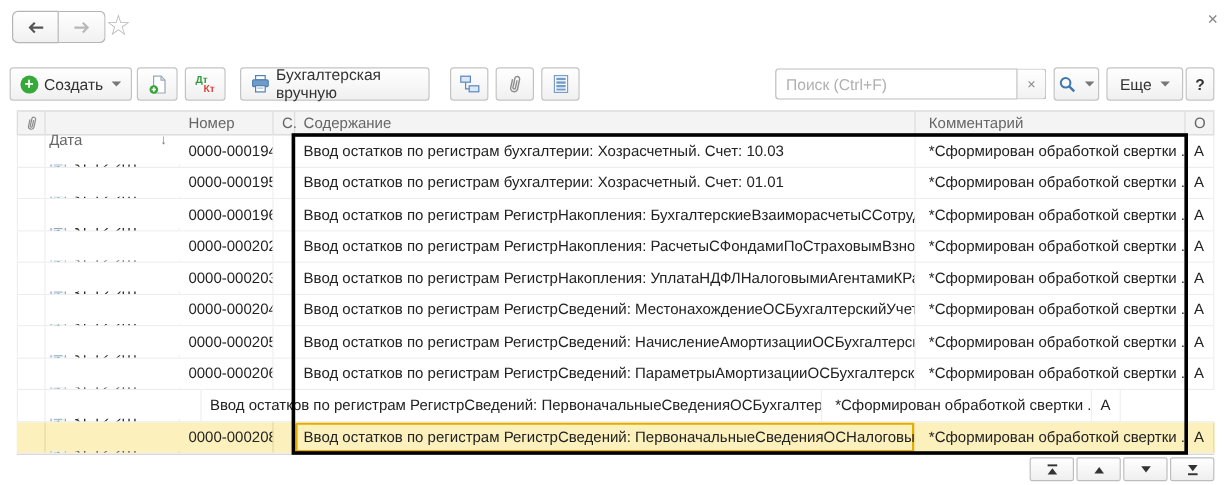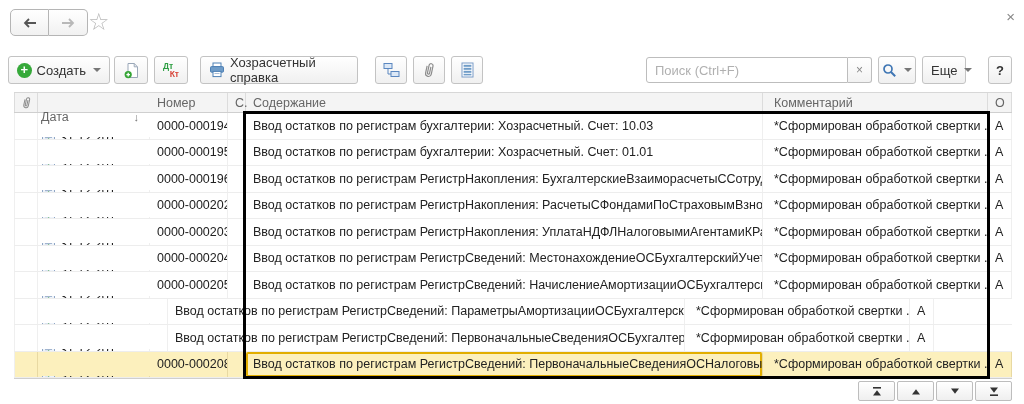--- a/index.html
+++ b/index.html
@@ -130,21 +130,21 @@
 
     <div class="tbtn" style="left:200px; width:158px;">
       <span class="icon">
         <svg width="16" height="16" viewBox="0 0 16 16">
           <rect x="4" y="1" width="8" height="3.6" fill="#fff" stroke="#4f81b5"></rect>
           <rect x="1.5" y="4.6" width="13" height="5.6" rx="1" fill="#6f9cc8" stroke="#4f81b5"></rect>
           <rect x="4" y="9.4" width="8" height="5.2" fill="#fff" stroke="#4f81b5"></rect>
           <line x1="5.5" y1="11.5" x2="10.5" y2="11.5" stroke="#a9bed6"></line>
         </svg>
       </span>
-      <span>Хозрасчетный справка</span>
+      <span>Бухгалтерская вручную</span>
     </div>
 
     <div class="tbtn" style="left:375px; width:32px;">
       <span class="icon">
         <svg width="17" height="16" viewBox="0 0 17 16">
           <rect x="1" y="1.5" width="8" height="5" fill="#dce8f6" stroke="#5b87c0"></rect>
           <rect x="8" y="9.5" width="8" height="5" fill="#dce8f6" stroke="#5b87c0"></rect>
           <path d="M5 6.5 v5.5 h3" fill="none" stroke="#5b87c0"></path>
         </svg>
       </span>
@@ -178,21 +178,21 @@
     <div class="tbtn" style="left:878px; width:38px;">
       <span class="icon">
         <svg width="15" height="15" viewBox="0 0 15 15">
           <circle cx="6" cy="6" r="4" fill="none" stroke="#3f76b4" stroke-width="1.7"></circle>
           <line x1="9" y1="9" x2="13.2" y2="13.2" stroke="#3f76b4" stroke-width="2"></line>
         </svg>
       </span>
       <span class="caret"></span>
     </div>
 
-    <div class="tbtn" style="left:922px; width:44px;justify-content:space-between;">
+    <div class="tbtn" style="left:922px; width:64px;">
       <span>Еще</span>
       <span class="caret"></span>
     </div>
 
     <div class="tbtn" style="left:988px; width:24px; padding:0; font-weight:bold;">?</div>
   </div>
 
   <div class="grid">
     <div class="thead">
       <div class="cell c-attach">
@@ -361,20 +361,21 @@
             <svg width="15" height="14" viewBox="0 0 15 14">
               <rect x="1.5" y="1.5" width="12" height="9.5" rx="1" fill="#eef3fa" stroke="#8fa6c5"></rect>
               <line x1="4" y1="4.3" x2="11" y2="4.3" stroke="#8fa6c5"></line>
               <line x1="4" y1="6.3" x2="11" y2="6.3" stroke="#8fa6c5"></line>
               <line x1="4" y1="8.3" x2="9" y2="8.3" stroke="#8fa6c5"></line>
               <path d="M2 9.6 l2.3 2.4 L8.3 8" stroke="#2da12e" stroke-width="2" fill="none"></path>
             </svg>
           </span>
           <span>31.12.201...</span>
         </div>
+        <div class="cell c-number">0000-000206</div>
         <div class="cell c-s"></div>
         <div class="cell c-content">Ввод остатков по регистрам РегистрСведений: ПараметрыАмортизацииОСБухгалтерскийУ...</div>
         <div class="cell c-comment">*Сформирован обработкой свертки ...</div>
         <div class="cell c-o">А</div>
       </div>
         <div class="trow">
         <div class="cell c-attach"></div>
         <div class="cell c-date">
           <span class="icon">
             <svg width="15" height="14" viewBox="0 0 15 14">

